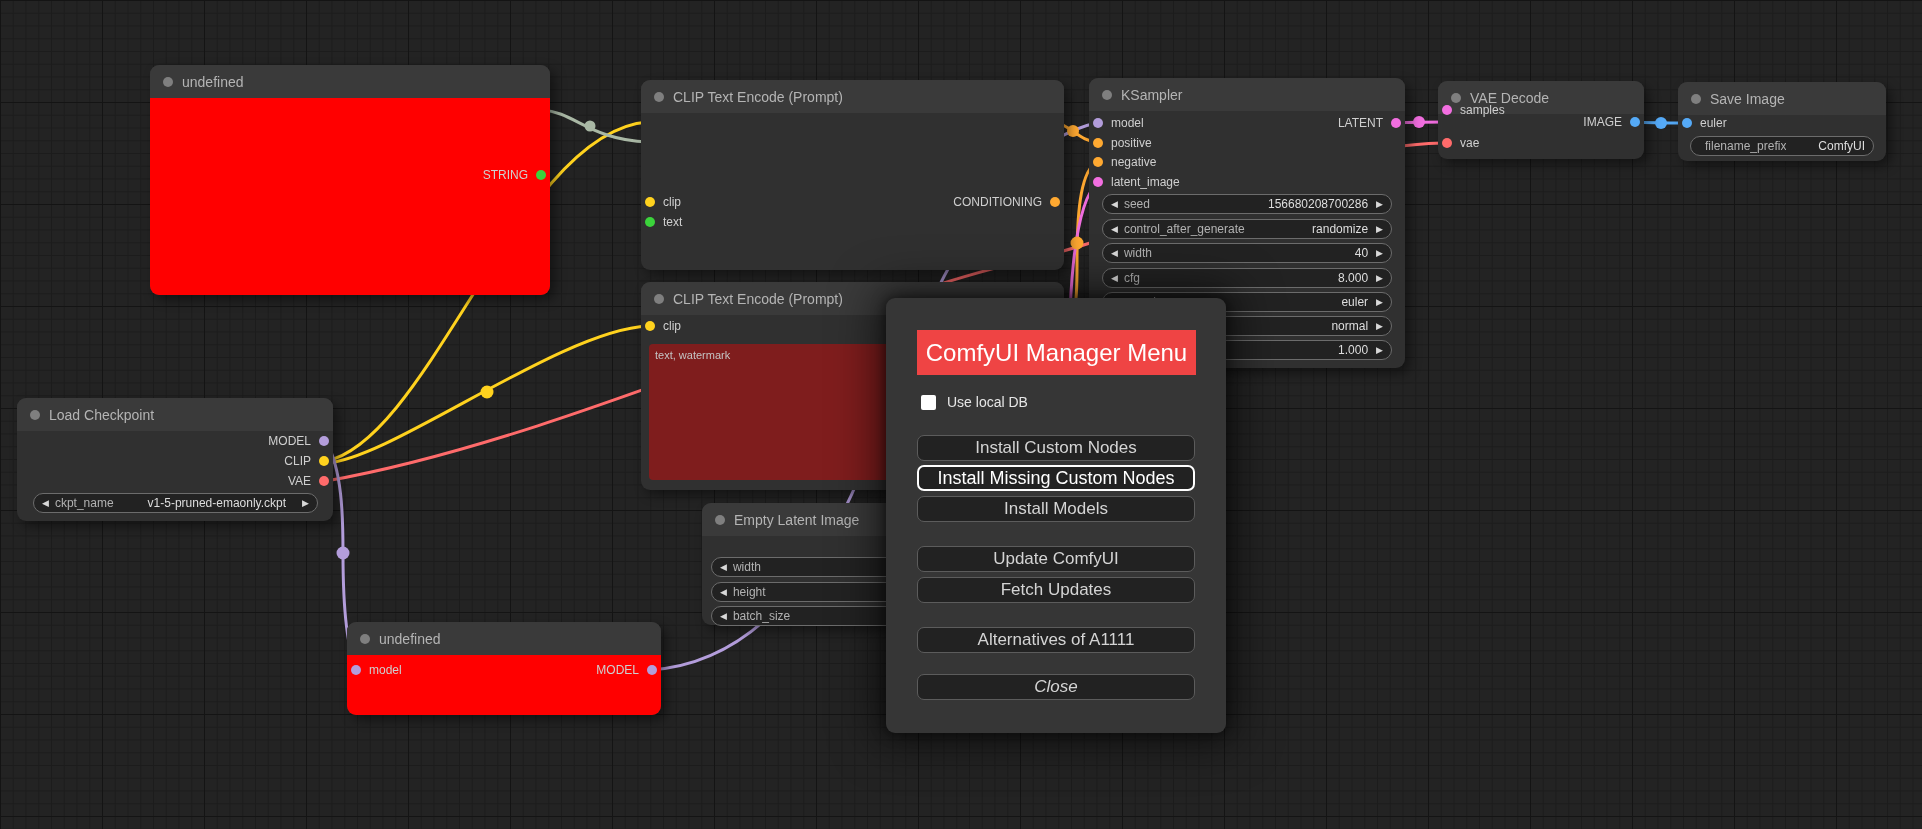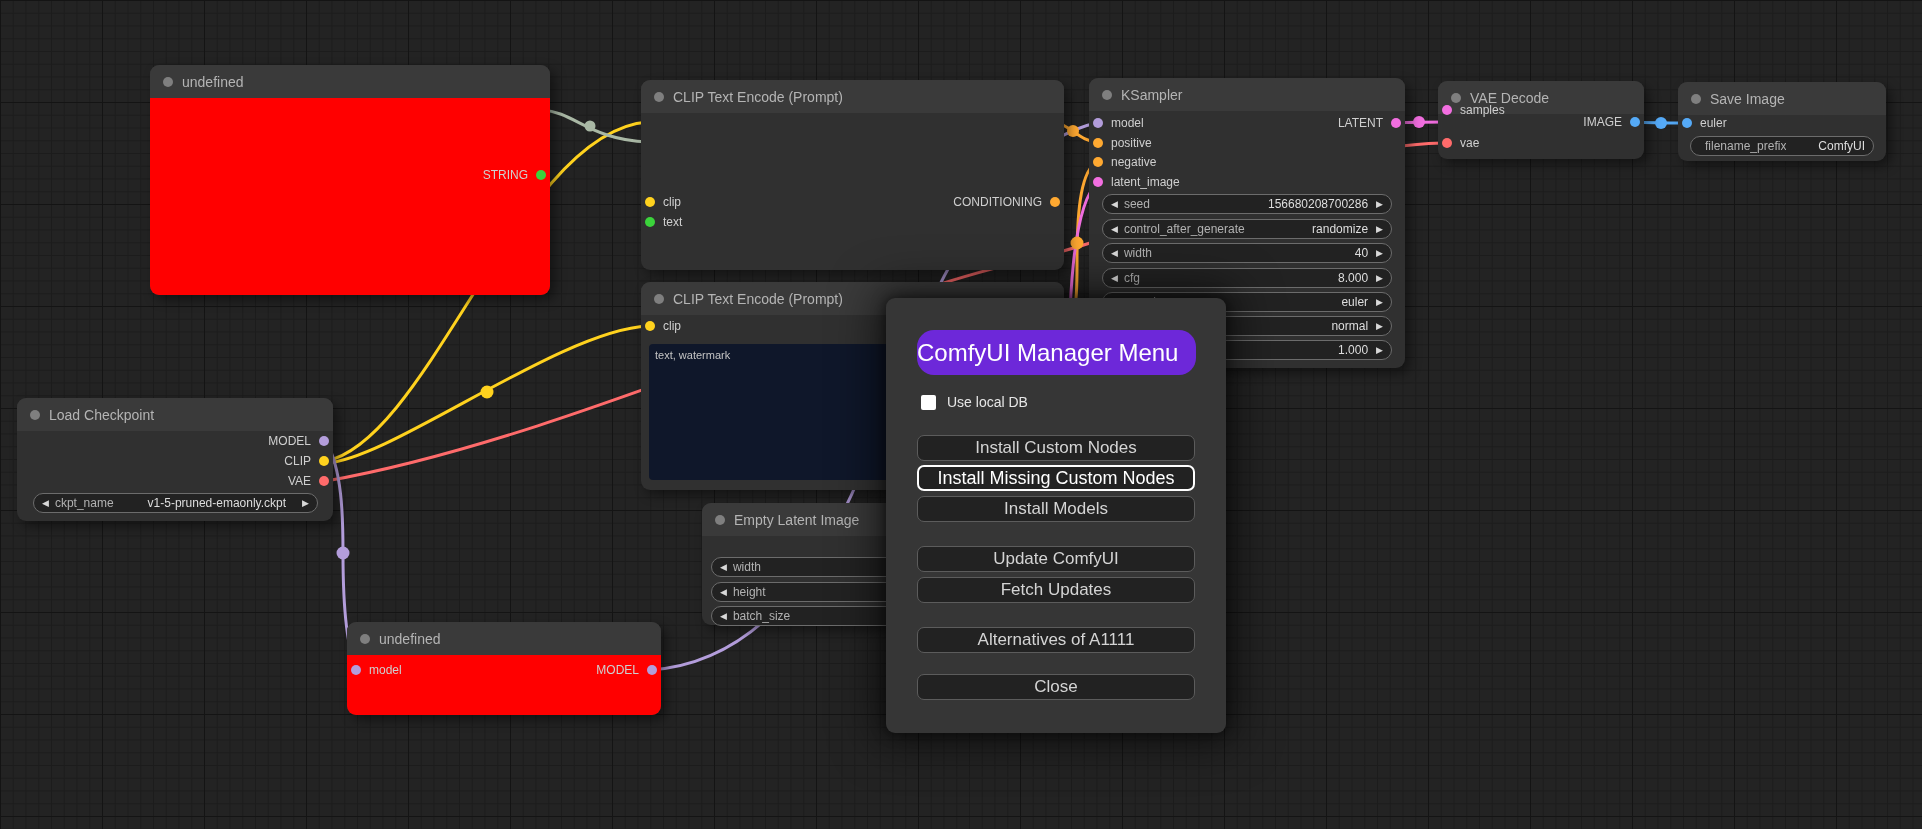--- a/index.html
+++ b/index.html
@@ -43,33 +43,33 @@
   .widget{
     position:absolute;height:20px;box-sizing:border-box;
     background:#222;border:1px solid #6c6c6c;border-radius:10px;
     display:flex;align-items:center;padding:0 8px;font-size:12px;color:#b2b2b2;
   }
   .widget .arrow{color:#d8d8d8;font-size:9px;line-height:1;flex:0 0 auto;}
   .widget .wlabel{margin:0 6px;white-space:nowrap;overflow:hidden;}
   .widget .wvalue{flex:1;text-align:right;color:#dedede;margin-right:8px;white-space:nowrap;}
   .widget.noarrows .wvalue{margin-right:0;}
   .textbox{
-    position:absolute;background:#0f172a;border-radius:4px;color:#c4c4c4;
+    position:absolute;background:#7f1d1d;border-radius:4px;color:#c4c4c4;
     font-size:11px;padding:5px 6px;box-sizing:border-box;overflow:hidden;
     font-family:"Liberation Sans",sans-serif;
   }
   
   #manager-menu{
     position:absolute;left:886px;top:298px;width:340px;height:435px;z-index:10;
     background:#363636;border-radius:9px;
     box-shadow:0 0 45px 10px rgba(0,0,0,.55), 0 0 14px rgba(0,0,0,.6);
   }
   #manager-menu .mtitle{
     position:absolute;left:31px;top:32px;width:279px;height:45px;
-    background:#6d28d9;color:#fff;font-size:24px;line-height:45px;white-space:nowrap;border-radius:17px;
+    background:#ef4444;color:#fff;font-size:24px;line-height:45px;text-align:center;white-space:nowrap;
   }
   #manager-menu .chkrow{position:absolute;left:35px;top:96px;display:flex;align-items:center;color:#e6e6e6;font-size:14px;}
   #manager-menu .chk{width:15px;height:15px;background:#fff;border-radius:2px;margin-right:11px;}
   .mbtn{
     position:absolute;left:31px;width:278px;height:26px;box-sizing:border-box;
     background:#222;border:1px solid #5c5c5c;border-radius:7px;
     color:#d4d4d4;font-size:17px;display:flex;align-items:center;justify-content:center;
     font-family:"Liberation Sans",sans-serif;white-space:nowrap;
   }
   .mbtn.hl{border:2px solid #fff;color:#fff;font-size:18px;}
@@ -336,16 +336,16 @@
     <div class="chkrow">
       <span class="chk"></span>
       <span>Use local DB</span>
     </div>
     <div class="mbtn" style="top:137px;">Install Custom Nodes</div>
     <div class="mbtn hl" style="top:167px;">Install Missing Custom Nodes</div>
     <div class="mbtn" style="top:198px;">Install Models</div>
     <div class="mbtn" style="top:248px;">Update ComfyUI</div>
     <div class="mbtn" style="top:279px;">Fetch Updates</div>
     <div class="mbtn" style="top:329px;">Alternatives of A1111</div>
-    <div class="mbtn" style="top:376px;">Close</div>
+    <div class="mbtn" style="top:376px;font-style:italic;">Close</div>
   </div>
 
 </div>
 
 </body></html>

